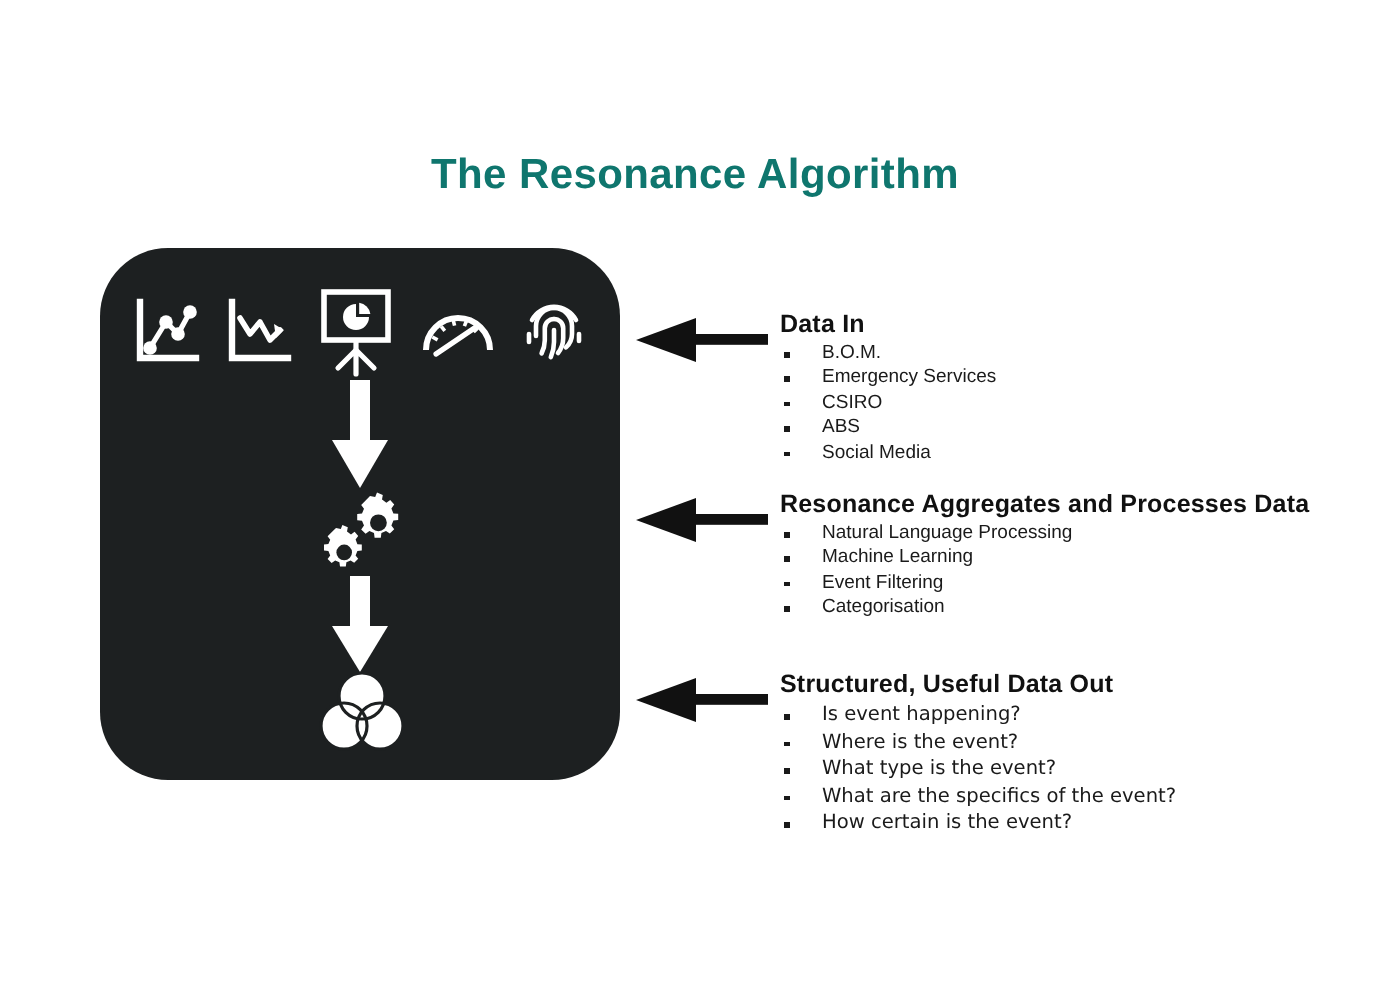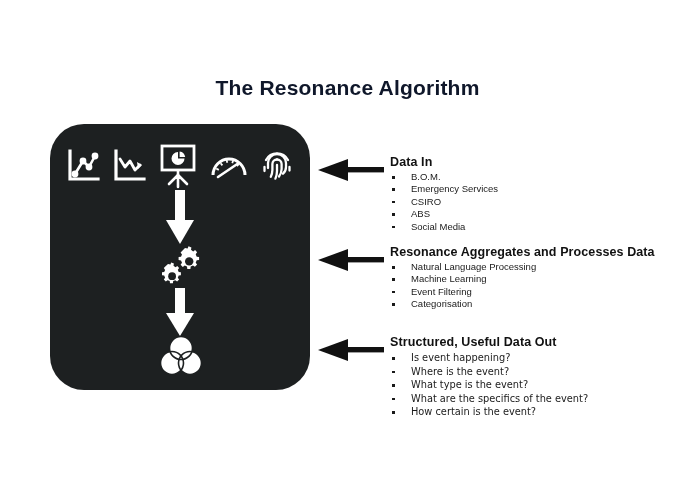--- a/index.html
+++ b/index.html
@@ -24,21 +24,21 @@
   
   #title {
     position: absolute;
     left: 0;
     top: 76px;
     width: 695px;
     text-align: center;
     font-size: 21px;
     font-weight: bold;
     letter-spacing: 0.2px;
-    color: #0f172a;
+    color: #0f766e;
   }
 
   
   #panel {
     position: absolute;
     left: 50px;
     top: 124px;
     width: 260px;
     height: 266px;
     background: #1d2021;

